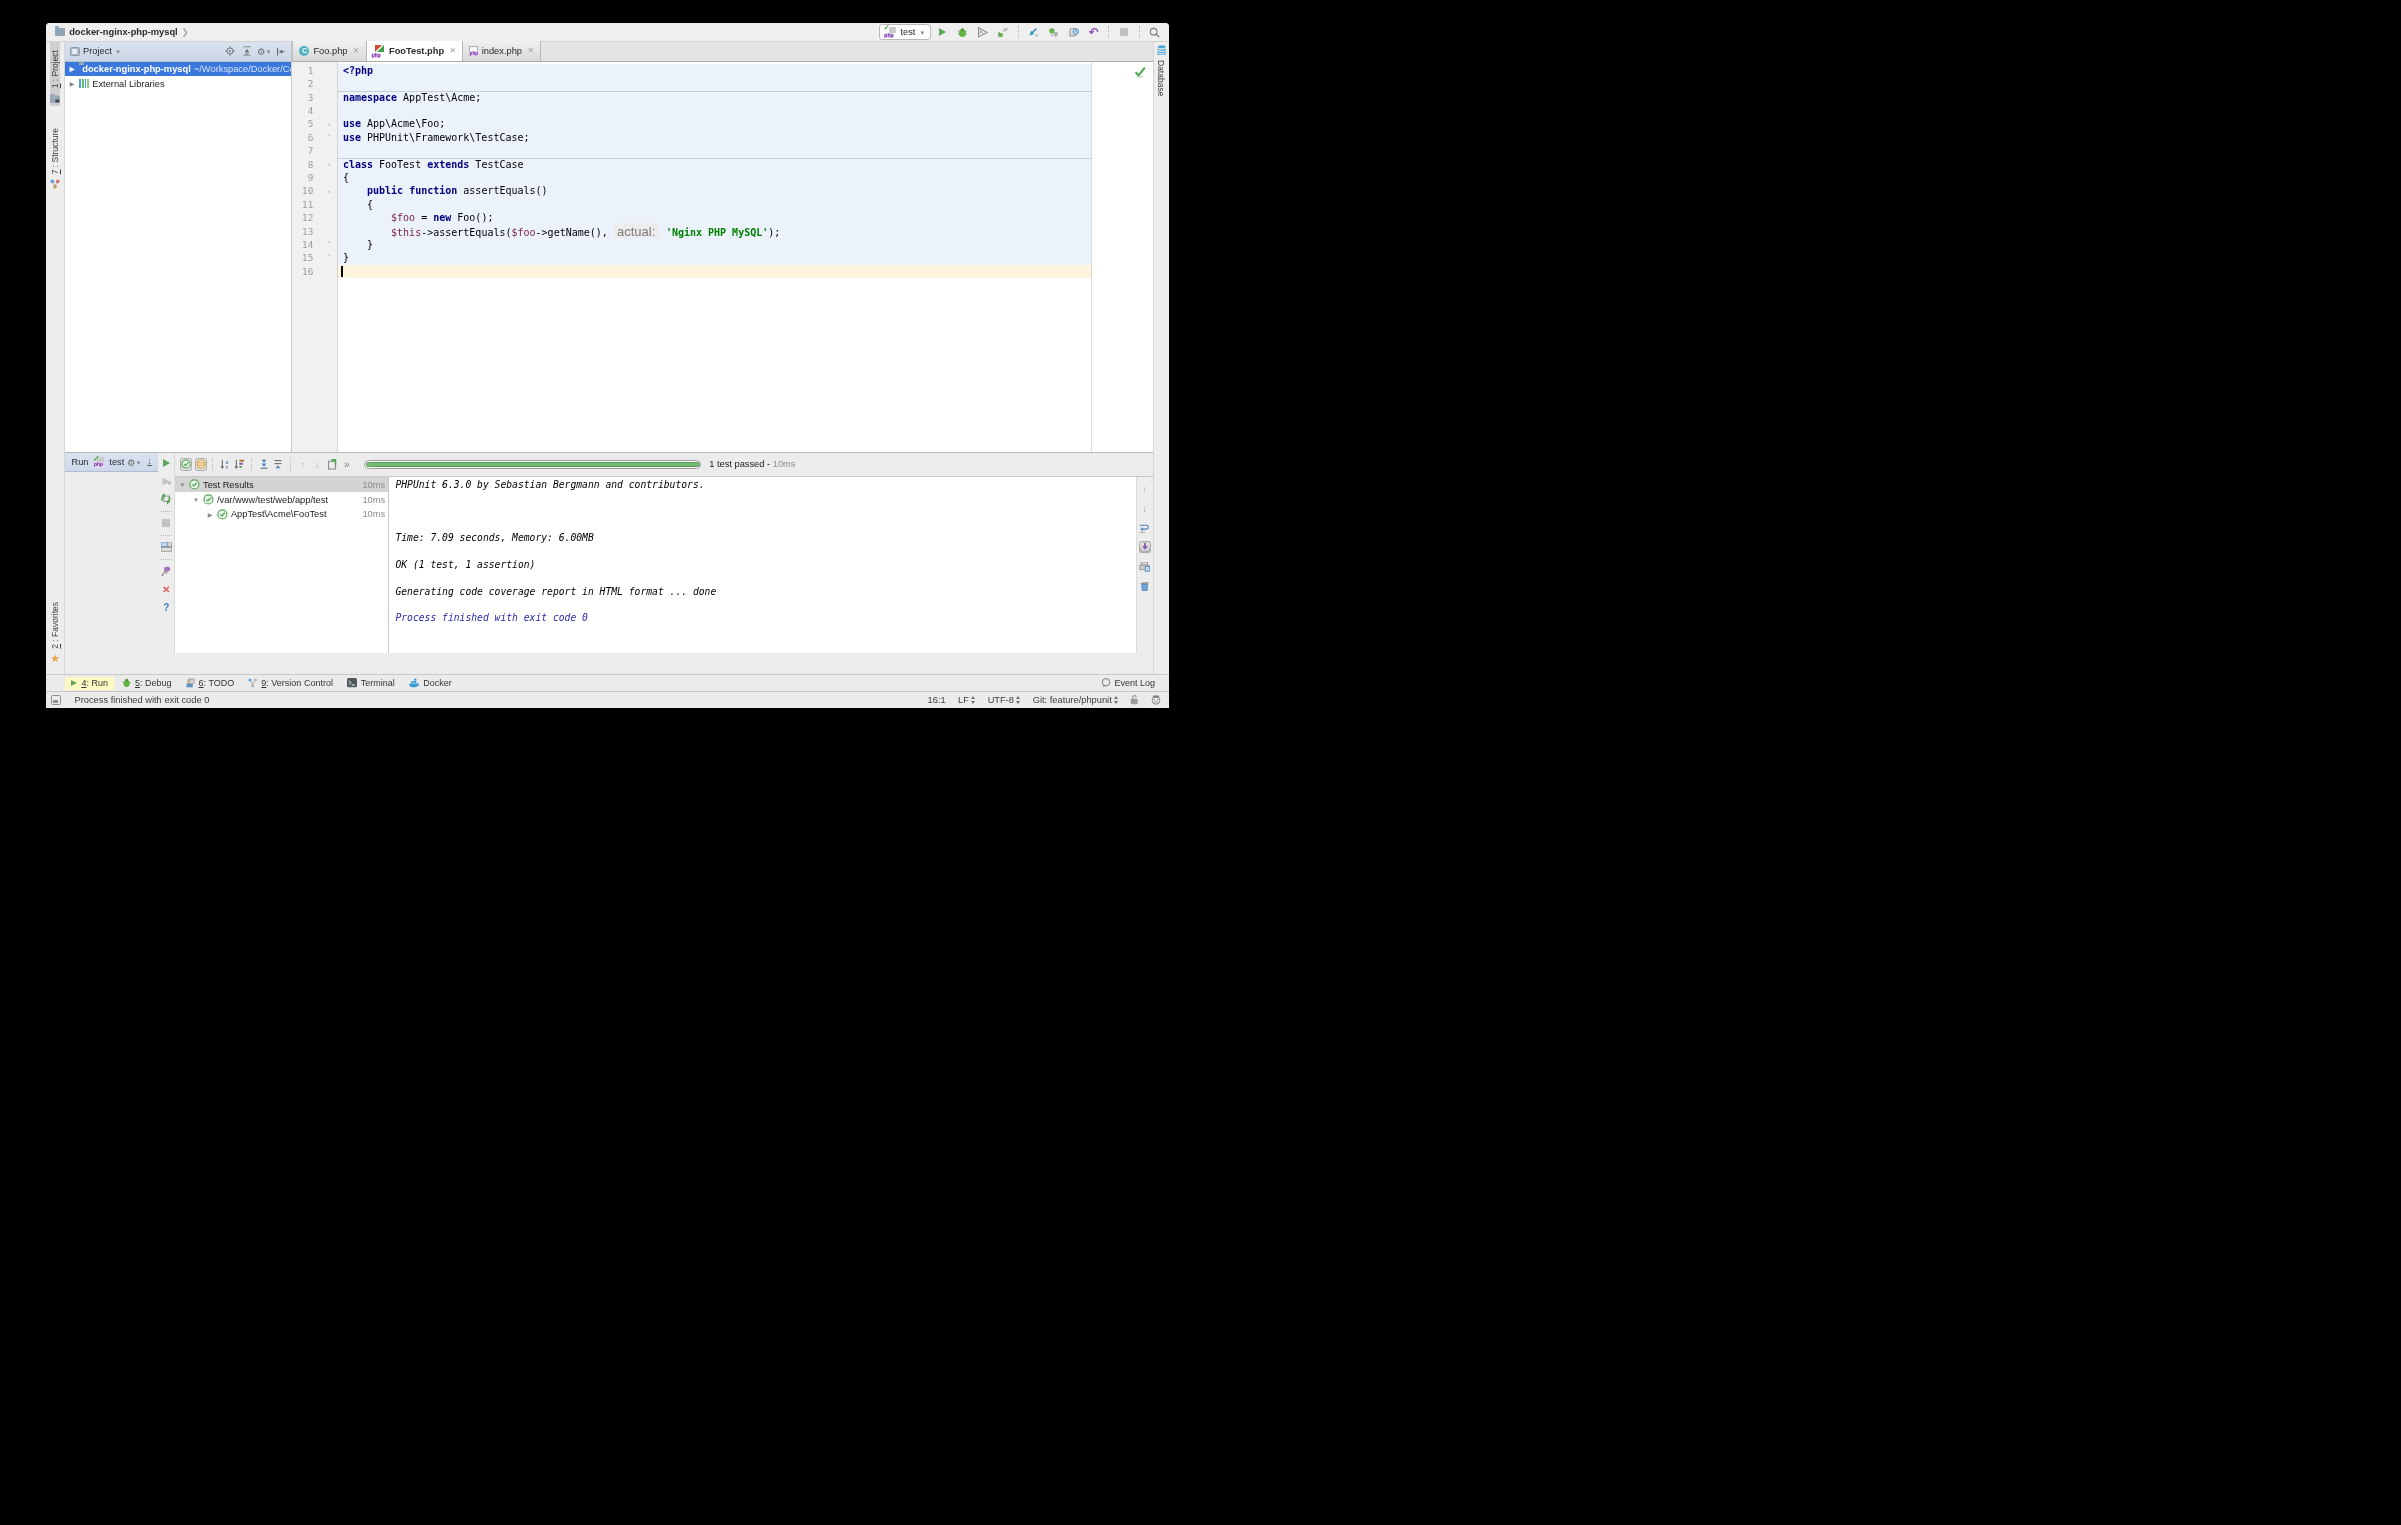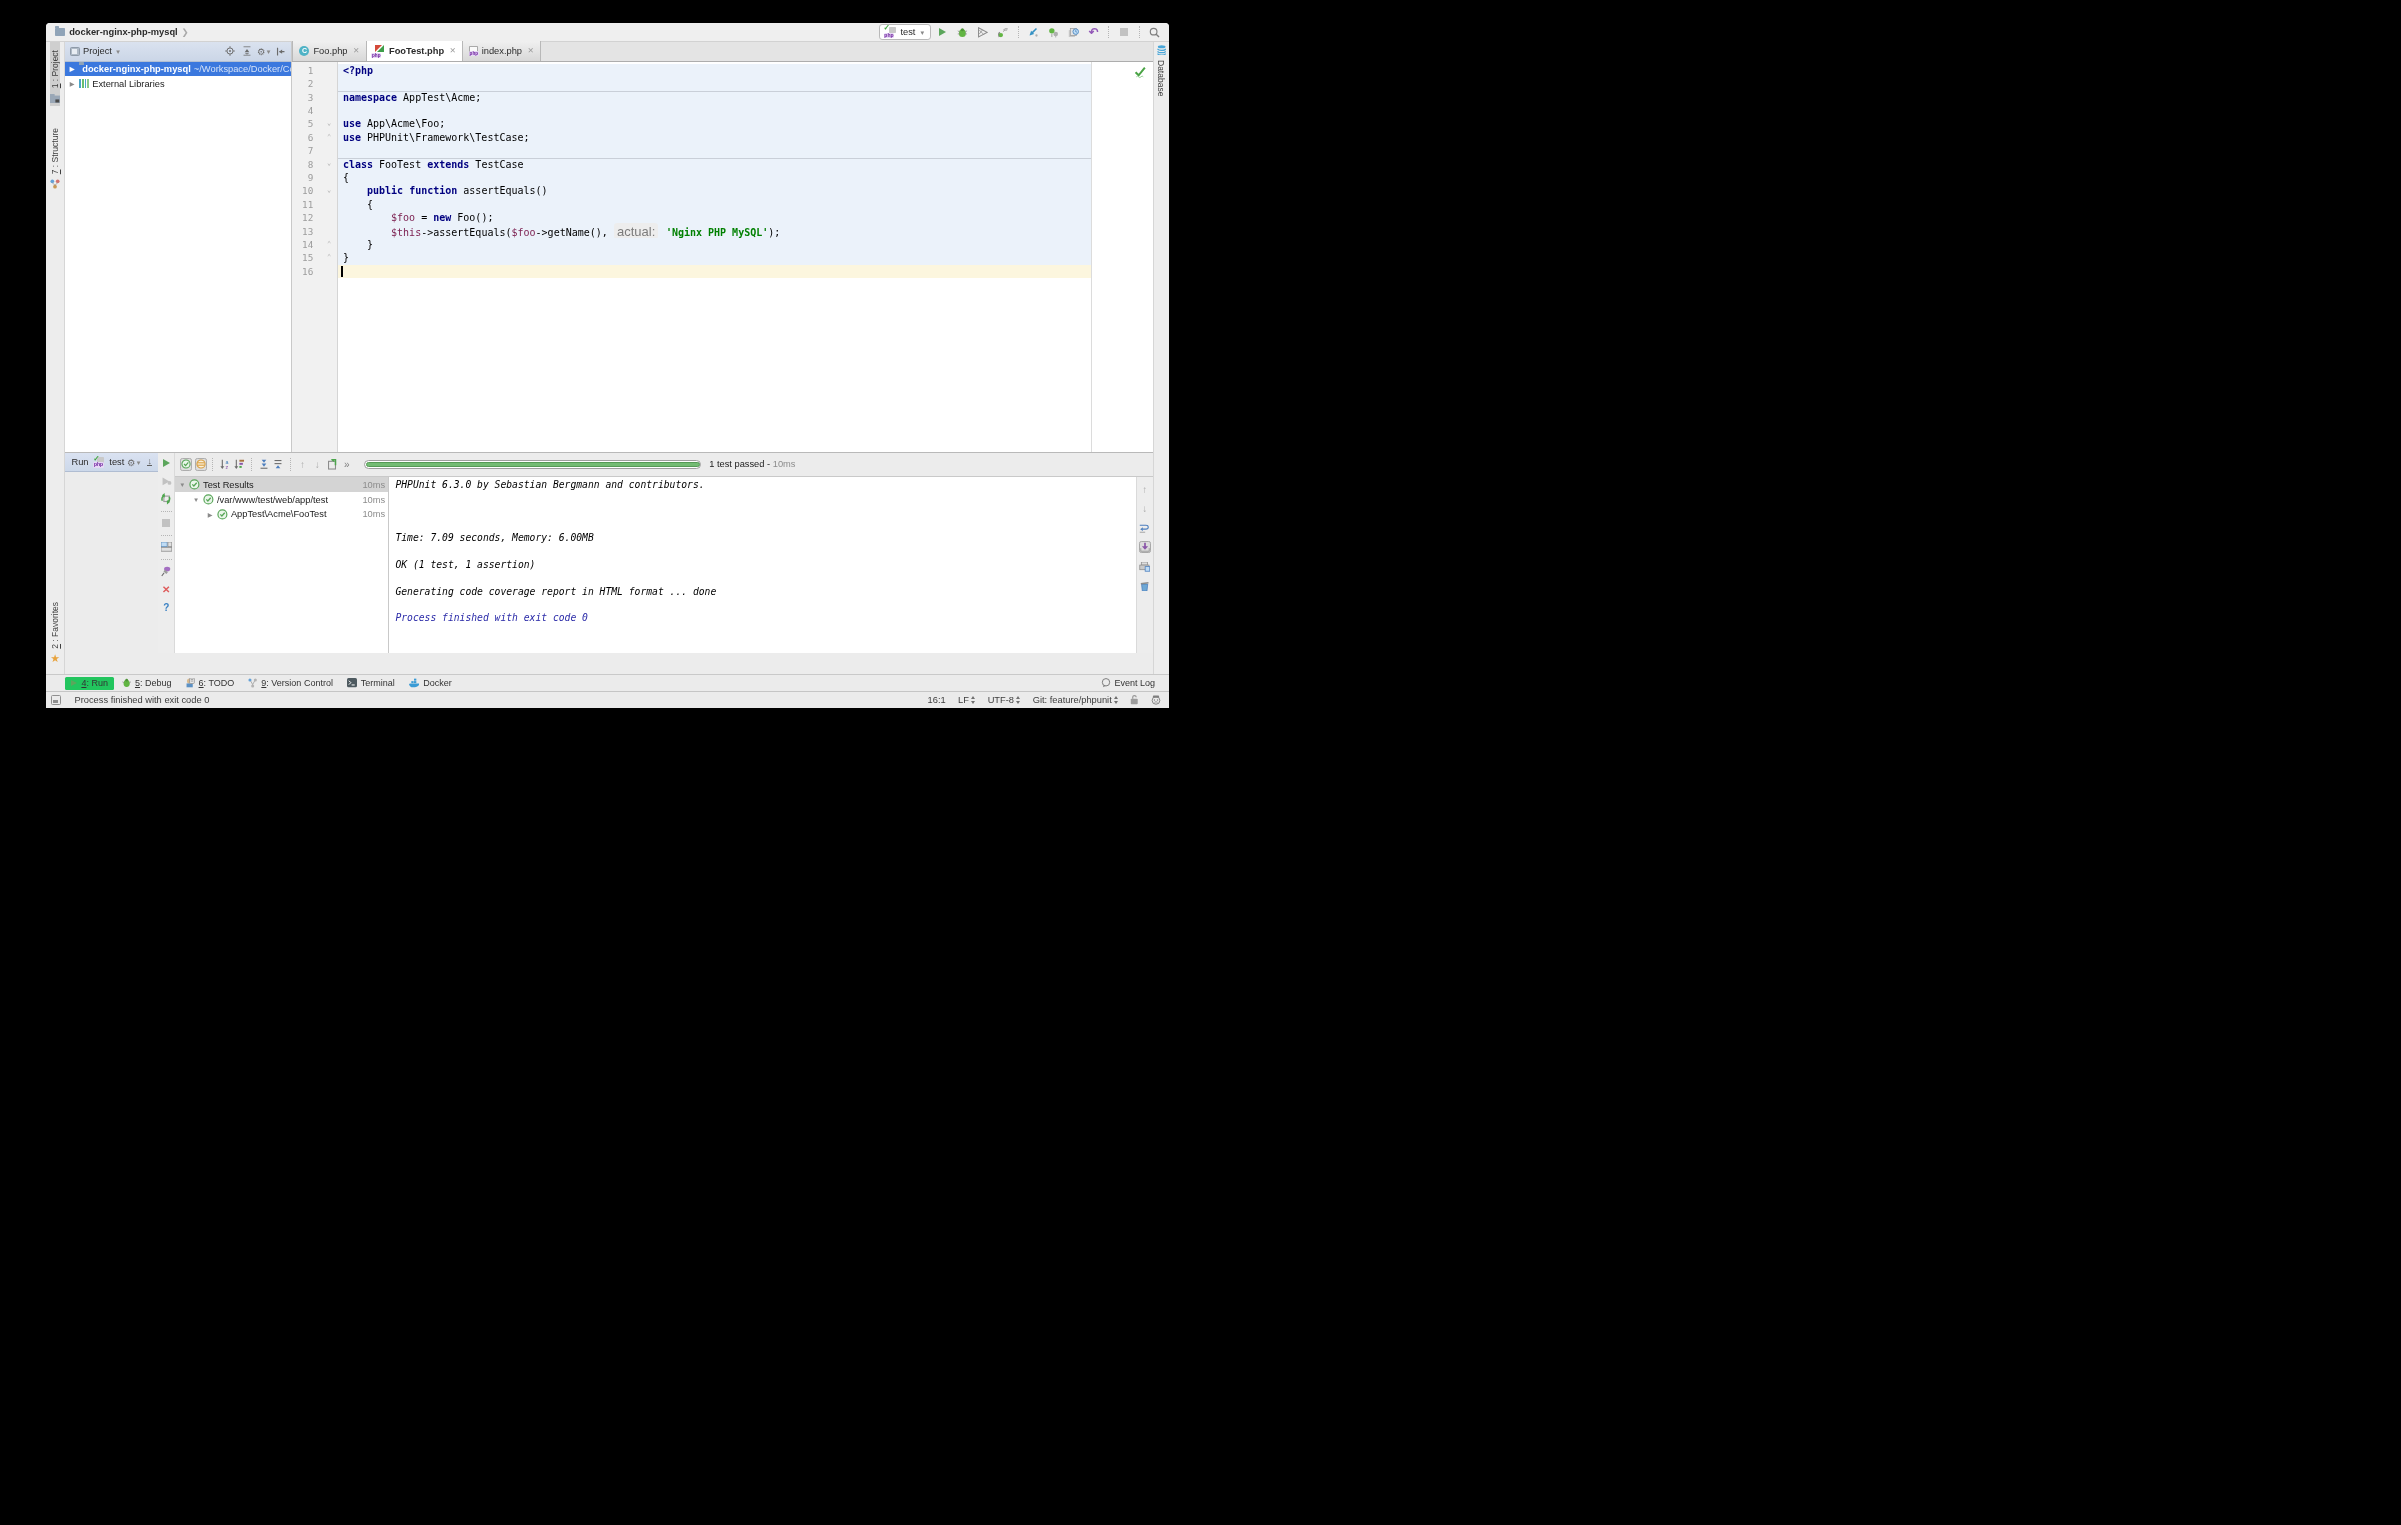--- a/index.html
+++ b/index.html
@@ -129,21 +129,21 @@
   .tt-time { color:#8C8C8C; flex:0 0 auto; }
   .console { flex:1; background:#FFF; font-family:"DejaVu Sans Mono",monospace; font-size:9.7px; color:#000; padding:1.5px 0 0 6.2px; overflow:hidden; }
   .console-line { height:13.3px; line-height:13.3px; white-space:pre;font-style:italic; }
   .console-line.sys { color:#2A2AA8; }
   .console-bar { width:17px; flex:0 0 17px; background:#EDEDED; border-left:0.8px solid #DADADA; display:flex; flex-direction:column; align-items:center; padding-top:6.2px; gap:7px; }
   .pressed { border:0.8px solid #A8A8A8; background:#DCDCDC; border-radius:2.3px; }
 
   
   .bottom-bar { height:17px; flex:0 0 17px; background:#EBEBEB; border-top:0.8px solid #C9C9C9; display:flex; align-items:center; font-size:9px; color:#333; padding:0 7.7px 0 19.3px; gap:1.5px; }
   .bb-item { display:flex; align-items:center; gap:3.9px; padding:1.5px 6.2px; border-radius:1.5px; }
-  .bb-item.active { background:#22c55e; }
+  .bb-item.active { background:#fef9c3; }
   .bb-item u { text-decoration:underline; }
   .bb-right { margin-left:auto; display:flex; align-items:center; gap:3.9px; }
   .status-bar { height:17px; flex:0 0 17px; background:#EBEBEB; border-top:0.8px solid #C5C5C5; display:flex; align-items:center; font-size:9.3px; color:#3C3C3C; padding:0 7.7px 0 4.6px; gap:6.2px; }
   .sb-ico { width:10px; height:10px; border:0.8px solid #8F8F8F; border-radius:1.5px; position:relative; }
   .sb-ico::after { content:""; position:absolute; left:1.5px; bottom:1.5px; width:5.4px; height:2.3px; background:#8F8F8F; }
   .sb-right { margin-left:auto; display:flex; align-items:center; gap:12.4px; }
   .updown { display:inline-flex; flex-direction:column; margin-left:2.3px; vertical-align:middle; }
   .updown i { width:0; height:0; border-left:2.7px solid transparent; border-right:2.7px solid transparent; display:block; }
   .updown i.up { border-bottom:3.1px solid #6F6F6F; margin-bottom:1.2px; }
   .updown i.dn { border-top:3.1px solid #6F6F6F; }

